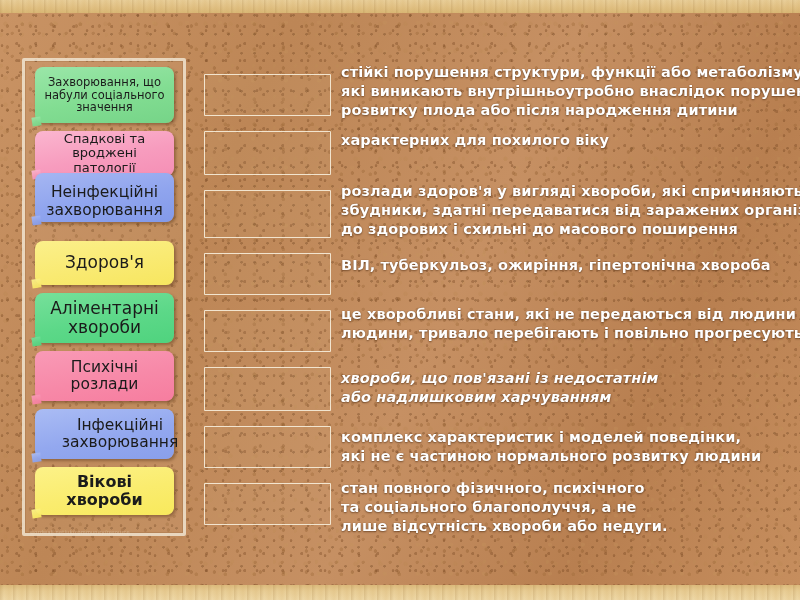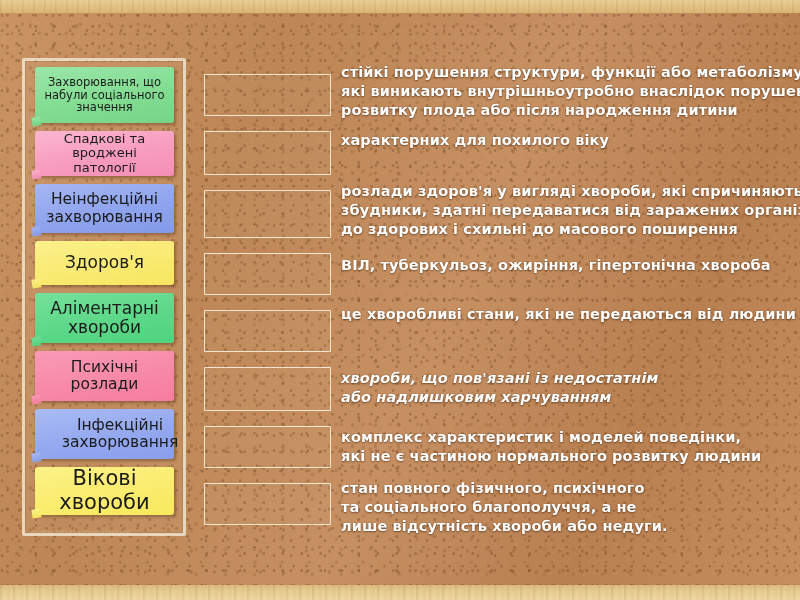--- a/index.html
+++ b/index.html
@@ -92,21 +92,21 @@
     left: 10px;
     width: 139px;
     box-sizing: border-box;
     display: flex;
     align-items: center;
     justify-content: center;
     text-align: center;
     color: #1b1b1b;
     line-height: 1.12;
     padding: 3px 5px;
-    border-radius: 3px;
+    border-radius: 8px;
     box-shadow: 1.5px 2px 3px rgba(70,40,14,0.38);
   }
   
   .sticky::after {
     content: "";
     position: absolute;
     left: -3px;
     bottom: -3px;
     width: 9px;
     height: 9px;
@@ -122,26 +122,26 @@
   .s-blue   { background: linear-gradient(170deg, #a5b6f2 0%, #8fa4ee 55%, #839ae9 100%); }
   .s-yellow { background: linear-gradient(170deg, #fbf08b 0%, #f9ea72 55%, #f7e65f 100%); }
   .s-green2 { background: linear-gradient(170deg, #76e09a 0%, #5cd888 55%, #4fd37e 100%); }
   .s-pink2  { background: linear-gradient(170deg, #f99ab6 0%, #f789a8 55%, #f67d9f 100%); }
   .s-blue2  { background: linear-gradient(170deg, #aabcf4 0%, #93a8ef 55%, #899feb 100%); }
   .s-yellow2{ background: linear-gradient(170deg, #fcf288 0%, #faec6e 55%, #f8e95c 100%); }
 
   
   .n0 { top: 6px;   height: 56px; font-size: 11.5px; }
   .n1 { top: 70px;  height: 45px; font-size: 13px; }
-  .n2 { top: 123px; height: 49px; font-size: 15.5px; }
+  .n2 { top: 112px; height: 49px; font-size: 15.5px; align-items: flex-end; }
   .n3 { top: 180px; height: 44px; font-size: 17px; }
   .n4 { top: 232px; height: 50px; font-size: 17px; }
   .n5 { top: 290px; height: 50px; font-size: 15.5px; }
   .n6 { top: 348px; height: 50px; font-size: 15.5px; padding-left: 36px; }
-  .n7 { top: 406px; height: 48px; font-size: 21px; }
+  .n7 { top: 406px; height: 48px; font-size: 16px; font-weight: bold; }
 
   
   .dropzone {
     position: absolute;
     left: 204px;
     width: 127px;
     box-sizing: border-box;
     border: 1.5px solid rgba(248,240,222,0.88);
     border-radius: 1px;
     background: rgba(255,250,235,0.035);
@@ -283,20 +283,21 @@
     <span class="ln">збудники, здатні передаватися від заражених організмів</span>
     <span class="ln">до здорових і схильні до масового поширення</span>
   </div>
 
   <div class="definition f3">
     <span class="ln">ВІЛ, туберкульоз, ожиріння, гіпертонічна хвороба</span>
   </div>
 
   <div class="definition f4">
     <span class="ln">це хворобливі стани, які не передаються від людини до</span>
+    <span class="ln">людини, тривало перебігають і повільно прогресують</span>
   </div>
 
   <div class="definition f5">
     <span class="ln">хвороби, що пов'язані із недостатнім</span>
     <span class="ln">або надлишковим харчуванням</span>
   </div>
 
   <div class="definition f7">
     <span class="ln">стан повного фізичного, психічного</span>
     <span class="ln">та соціального благополуччя, а не</span>

